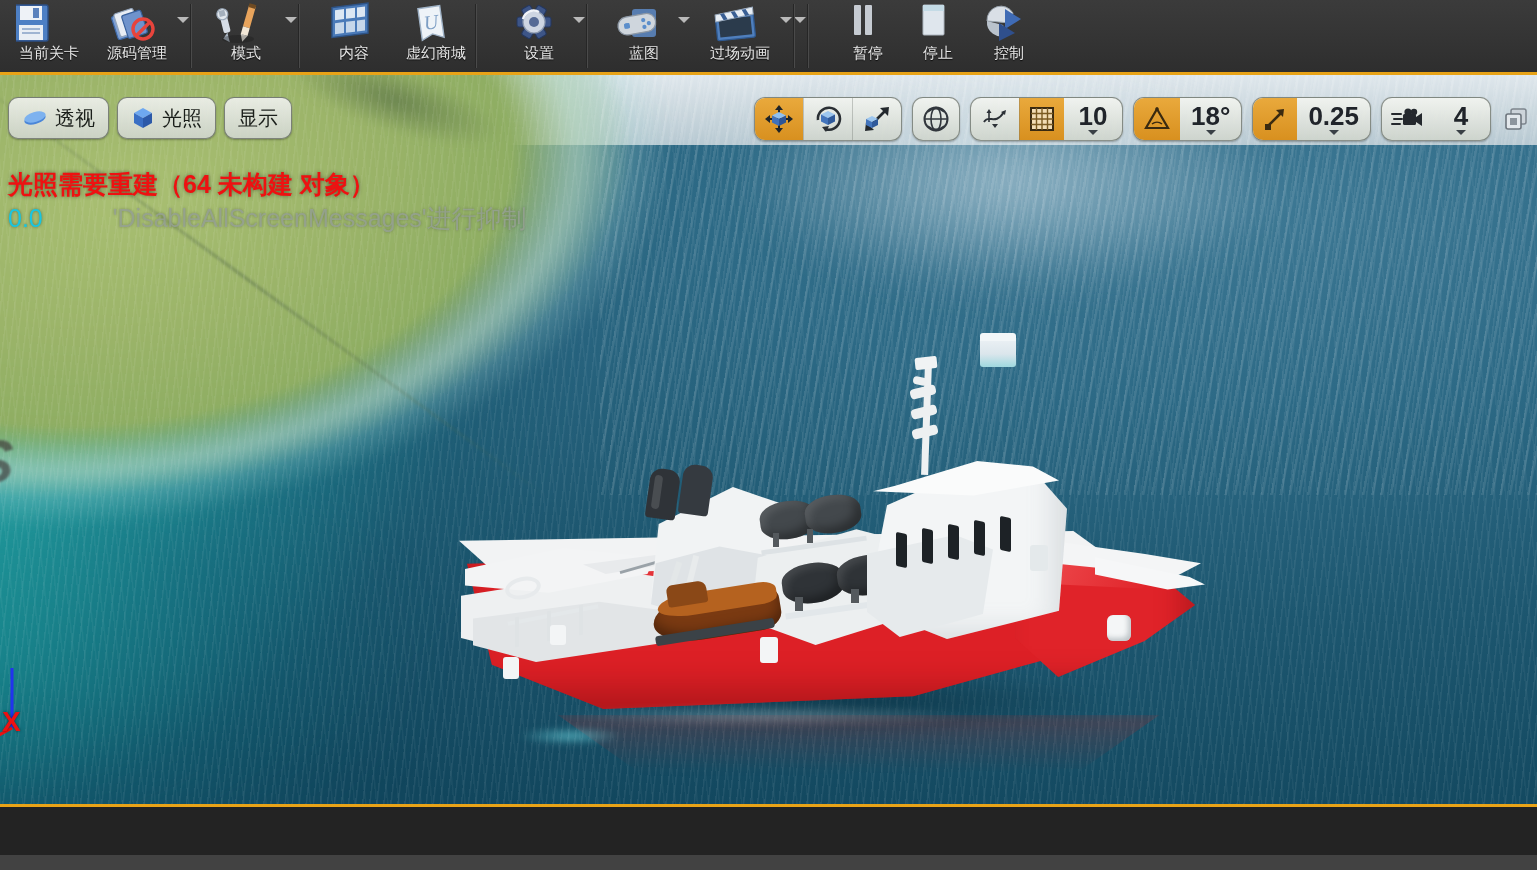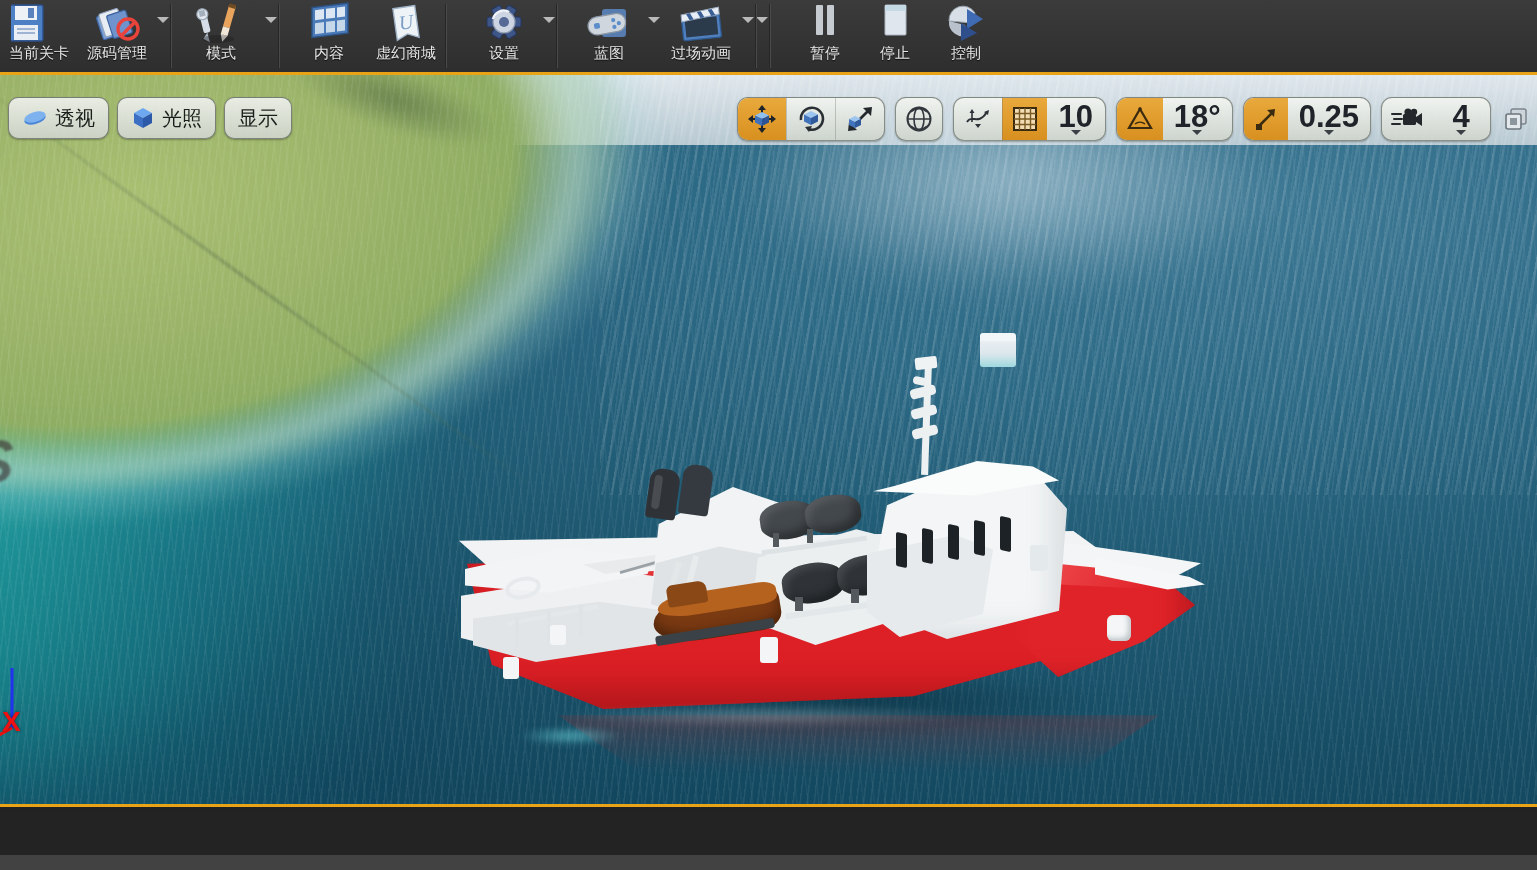--- a/index.html
+++ b/index.html
@@ -23,21 +23,21 @@
     background:#262626; box-shadow:1px 0 0 #4a4a4a;
   }
   .tb-item {
     position:relative; height:72px; padding:0 9px;
     display:flex; flex-direction:column; align-items:center; justify-content:flex-start;
     cursor:default; min-width:56px;
   }
   .tb-icon { height:46px; display:flex; align-items:center; justify-content:center; }
   .tb-label {
     font-size:15px; color:#e6e6e6; line-height:18px; white-space:nowrap;
-    text-shadow:0 1px 1px rgba(0,0,0,.8); margin-top:-2px;
+    text-shadow:0 1px 1px rgba(0,0,0,.8); margin-top:-2px;margin-left:10px;
   }
   .tb-item.disabled .tb-label { color:#8e8e8e; }
   .tb-item.disabled .tb-icon { opacity:.45; filter:grayscale(.7); }
   .tb-caret {
     width:14px; height:72px; display:flex; align-items:flex-start; padding-top:17px;
     justify-content:center; cursor:default;
   }
   .caret-tri {
     width:0;height:0;border-left:6px solid transparent;border-right:6px solid transparent;
     border-top:6px solid #b9b9b9;
@@ -366,21 +366,21 @@
   .seg-btn {
     display:flex; align-items:center; justify-content:center; min-width:44px; padding:0 9px;
     cursor:default; position:relative;
   }
   .seg-btn + .seg-btn { border-left:1px solid rgba(110,116,108,.35); }
   .seg-btn.active { background:linear-gradient(180deg,#e9a93c,#d8901f); }
   .seg-val {
     display:flex; flex-direction:column; align-items:center; justify-content:center;
     min-width:58px; padding:0 11px; cursor:default; position:relative;
   }
-  .seg-val .num { font-size:31px; color:#20242a; font-weight:700; line-height:21px; margin-top:2px; }
+  .seg-val .num { font-size:26px; color:#20242a; font-weight:700; line-height:21px; margin-top:2px; }
   .seg-val .dn {
     width:0;height:0;border-left:5px solid transparent;border-right:5px solid transparent;
     border-top:5px solid #3a4046; margin-top:3px;
   }
   .maximize-btn {
     width:30px;height:30px; display:flex;align-items:center;justify-content:center;
     cursor:default;
   }
 
   
@@ -884,20 +884,27 @@
         <span>
           <svg width="26" height="26" viewBox="0 0 26 26">
             <rect x="8" y="3" width="15" height="15" rx="2" fill="#cdd4da" stroke="#7d858d" stroke-width="1.5"></rect>
             <rect x="3" y="8" width="15" height="15" rx="2" fill="#e3e8ec" stroke="#6d757d" stroke-width="1.6"></rect>
             <rect x="7" y="12" width="7" height="7" fill="#8d959d"></rect>
           </svg>
         </span>
       </div>
     </div>
 
+    <div class="vp-messages">
+      <div class="msg-warn">光照需要重建（64 未构建 对象）</div>
+      <div class="msg-row2">
+        <span class="msg-num">0.0</span>
+        <span class="msg-sup">'DisableAllScreenMessages'进行抑制</span>
+      </div>
+    </div>
 
     <div class="axis-gizmo">
       <svg width="120" height="120" viewBox="0 0 120 120" style="position:absolute;left:0;top:0;">
         <line x1="30" y1="88" x2="30" y2="28" stroke="#2233ee" stroke-width="3"></line>
         <line x1="30" y1="88" x2="8" y2="100" stroke="#ee1111" stroke-width="3"></line>
         <line x1="30" y1="88" x2="74" y2="78" stroke="#11cc22" stroke-width="3" opacity="0"></line>
       </svg>
 
       <span class="axis-label axis-x">X</span>
 

